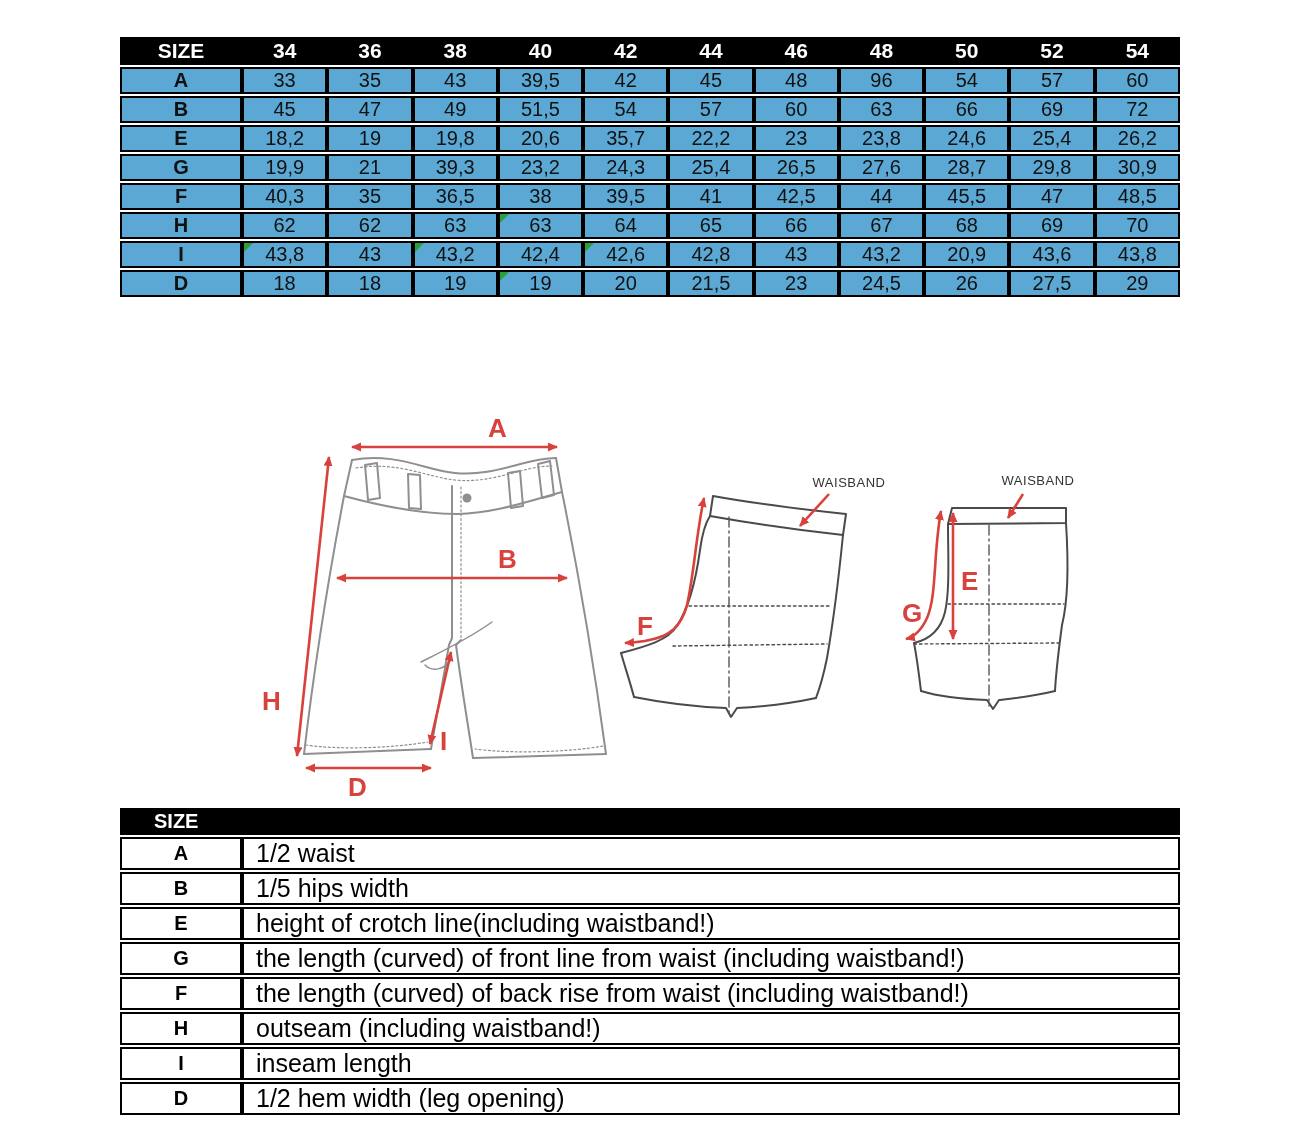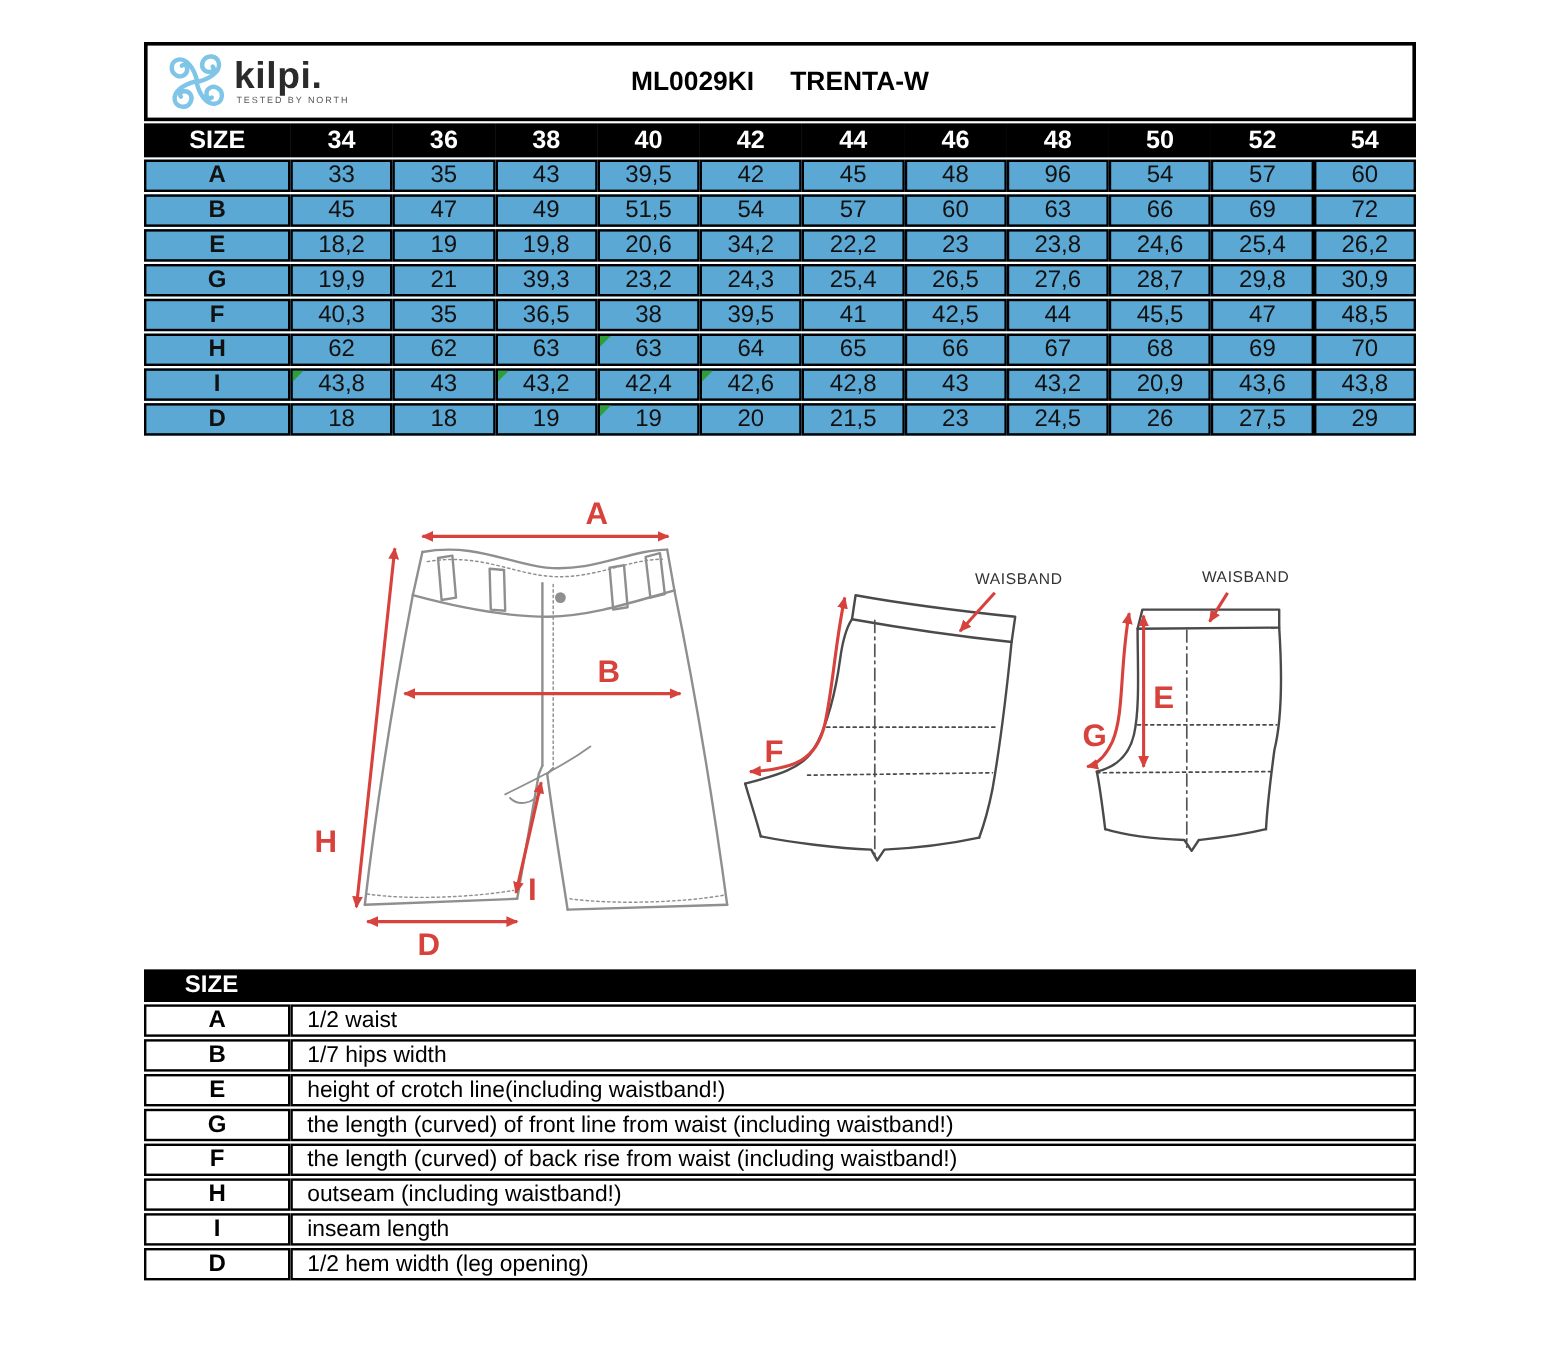--- a/index.html
+++ b/index.html
@@ -24,21 +24,21 @@
   .size-table th { background:#000; color:#fff; font-weight:bold; font-size:21px; height:27px; }
   .size-table td { background:var(--cell-blue,#5BA8D5); font-size:20px; color:#111;
                    text-align:center; height:25px; position:relative; }
   .size-table td.rowlabel { font-weight:bold; font-size:20px; }
   .mk { position:absolute; left:0; top:0; width:0; height:0;
         border-top:9px solid var(--marker-green,#2E9E38); border-right:9px solid transparent; }
 
   .legend-block { position:absolute; left:120px; top:806px; width:1060px; }
   .legend-table th { background:#000; color:#fff; font-weight:bold; font-size:20px; height:26px;
                      text-align:left; padding-left:32px; }
-  .legend-table td { background:#fff; font-size:19px; color:#000; height:25px; }
+  .legend-table td { background:#fff; font-size:25px; color:#000; height:25px; }
   .legend-table td.rowlabel { font-weight:bold; font-size:20px; text-align:center; }
   .legend-table td.desc { padding-left:12px; }
   .legend-table td.desc b { font-weight:normal; }
 
   
   .diagram { position:absolute; left:0; top:410px; width:1300px; height:400px; }
   .garment { stroke:#8f8f8f; fill:none; stroke-width:2; stroke-linejoin:round; stroke-linecap:round; }
   .pattern { stroke:#4a4a4a; fill:none; stroke-width:2; stroke-linejoin:round; stroke-linecap:round; }
   .stitch  { stroke-dasharray:2 2.5; stroke-width:1.2; }
   .dashdot { stroke-dasharray:10 4 2 4; stroke-width:1.4; stroke:#555; }
@@ -46,41 +46,20 @@
   .redln { stroke:var(--arrow-red,#D8423C); fill:none; stroke-width:2.6; }
   .redlbl { fill:var(--arrow-red,#D8423C); font-size:26px; font-weight:bold; }
   .wblbl { fill:#333; font-size:13px; letter-spacing:0.5px; }
 </style>
 </head>
 <body>
 
 <div class="sheet">
 
   <div class="top-block">
-    <div class="brand-header">
-      <div class="logo-wrap">
-        <svg class="logo-icon" viewBox="-34 -34 68 68">
-          <g stroke="#7EC5E7" fill="none" stroke-width="5" stroke-linecap="round">
-            <g id="curl">
-              <path d="M0,-2 C -3,-14 -11,-27 -21,-25 C -30,-23 -31,-11 -23,-7 C -17,-4 -10,-8 -11,-15 C -11.5,-19 -15,-20 -17,-18"></path>
-            </g>
-            <use href="#curl" transform="rotate(90)"></use>
-            <use href="#curl" transform="rotate(180)"></use>
-            <use href="#curl" transform="rotate(270)"></use>
-          </g>
-        </svg>
-        <div class="logo-text">
-          <span class="brand-word">kilpi.</span>
-          <span class="brand-tag">TESTED BY NORTH</span>
-        </div>
-      </div>
-      <div class="sheet-title">
-        <span>ML0029KI</span><span class="pname">TRENTA-W</span>
-      </div>
-    </div>
 
     <table class="size-table">
       <colgroup>
           <col style="width:122px">
         </colgroup>
       <thead>
         <tr>
           <th>SIZE</th>
         <th>34</th>
             <th>36</th>
@@ -123,21 +102,21 @@
             <td><span>66</span></td>
             <td><span>69</span></td>
             <td><span>72</span></td>
           </tr>
           <tr>
             <td class="rowlabel">E</td>
             <td><span>18,2</span></td>
             <td><span>19</span></td>
             <td><span>19,8</span></td>
             <td><span>20,6</span></td>
-            <td><span>34,2</span></td>
+            <td><span>35,7</span></td>
             <td><span>22,2</span></td>
             <td><span>23</span></td>
             <td><span>23,8</span></td>
             <td><span>24,6</span></td>
             <td><span>25,4</span></td>
             <td><span>26,2</span></td>
           </tr>
           <tr>
             <td class="rowlabel">G</td>
             <td><span>19,9</span></td>
@@ -313,21 +292,21 @@
           <th colspan="2">SIZE</th>
         </tr>
       </thead>
       <tbody id="legend-table-body">
           <tr>
             <td class="rowlabel">A</td>
             <td class="desc"><span>1/2 waist</span></td>
           </tr>
           <tr>
             <td class="rowlabel">B</td>
-            <td class="desc"><span>1/7 hips width</span></td>
+            <td class="desc"><span>1/5 hips width</span></td>
           </tr>
           <tr>
             <td class="rowlabel">E</td>
             <td class="desc"><span>height of crotch line</span><b>(including waistband!)</b></td>
           </tr>
           <tr>
             <td class="rowlabel">G</td>
             <td class="desc"><span>the length (curved) of front line from waist </span><b>(including waistband!)</b></td>
           </tr>
           <tr>

